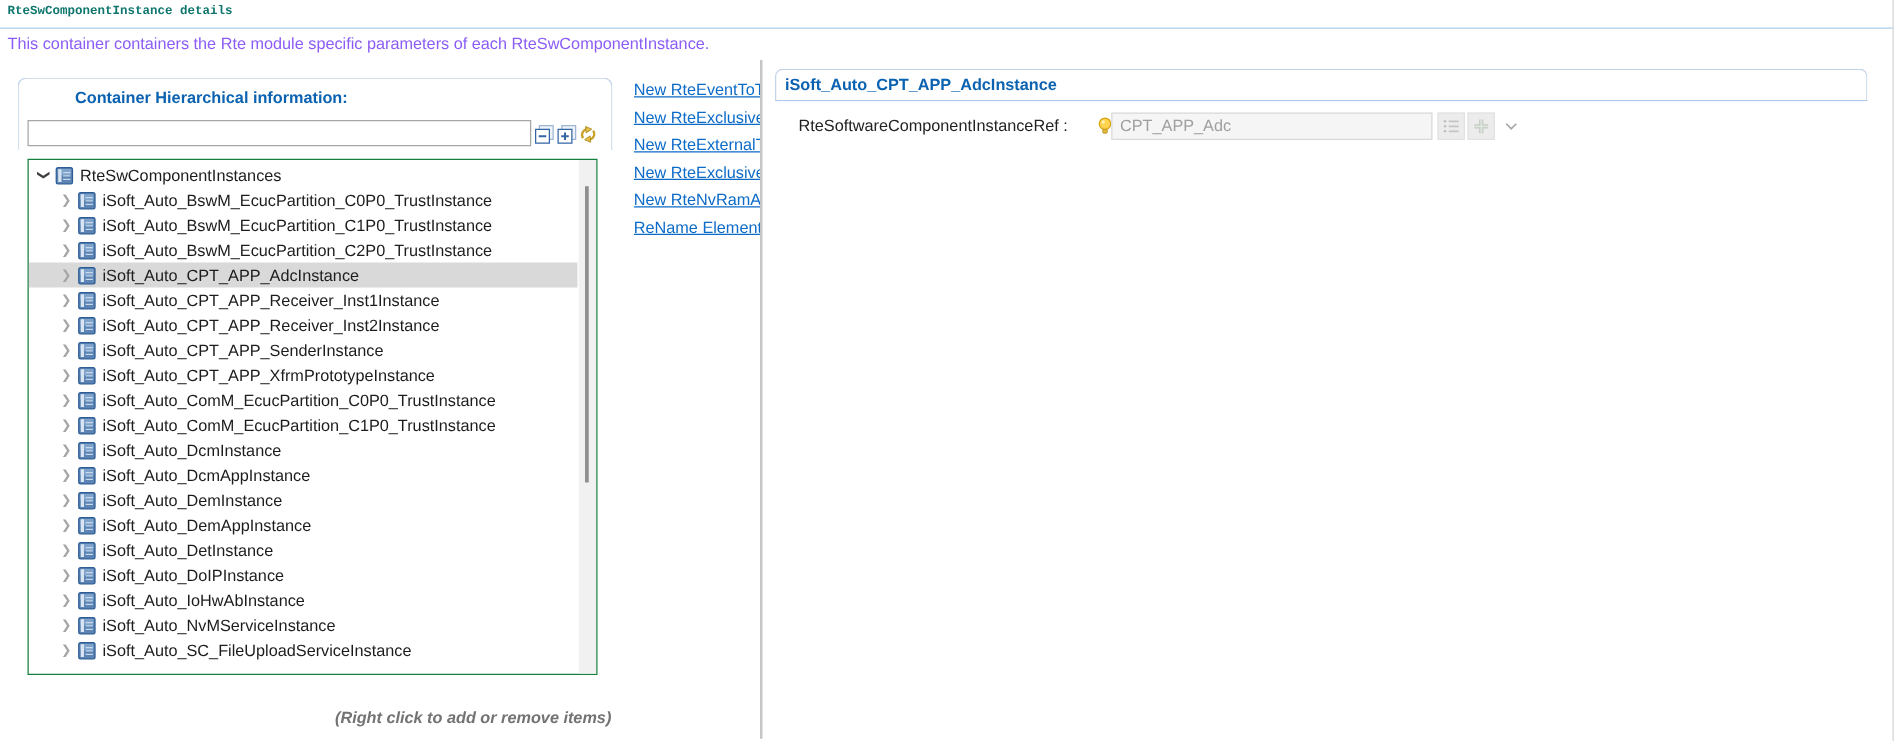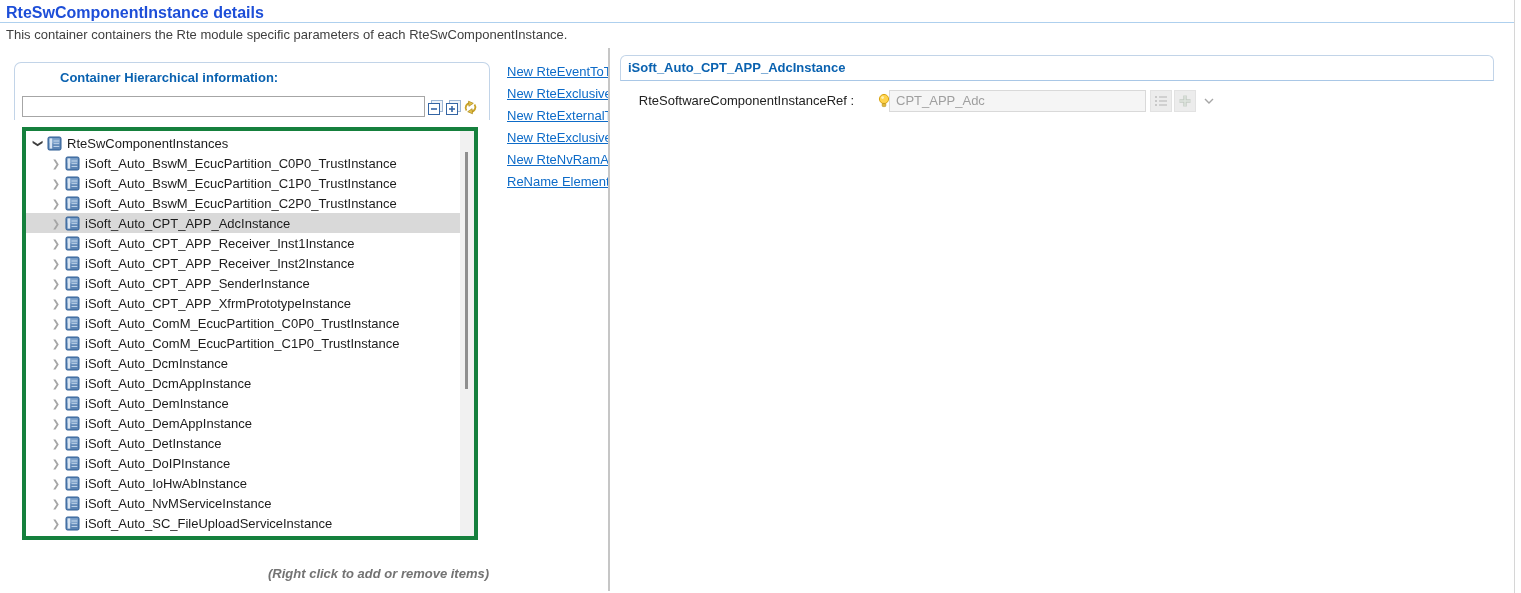--- a/index.html
+++ b/index.html
@@ -1,36 +1,36 @@
 <!DOCTYPE html>
 <html><head>
 <meta charset="utf-8">
 <style>
   * { margin:0; padding:0; box-sizing:border-box; }
   html,body { background:#fff; }
   body { font-family:"Liberation Sans", sans-serif; }
   #app { position:relative; width:1521px; height:593px; background:#fff; overflow:hidden; }
 
   
-  .page-title { position:absolute; left:6px; top:4px; font-size:16px; font-weight:bold; color:#1d4ed8; }
+  .page-title { position:absolute; left:6px; top:4px; font-size:10px; font-weight:bold; color:#0f766e;font-family:Liberation Mono, monospace; }
   .header-rule { position:absolute; left:0; top:22px; width:1515px; height:1px; background:#aed0ee; }
-  .page-subtitle { position:absolute; left:6px; top:27px; font-size:13px; color:#404040; }
+  .page-subtitle { position:absolute; left:6px; top:27px; font-size:13px; color:#8b5cf6; }
 
   
   .left-sectionbox { position:absolute; left:14px; top:62px; width:476px; height:58px;
     border:1px solid #c2d4e8; border-bottom:none; border-radius:7px 7px 0 0; }
   .left-section-title { position:absolute; left:24px; top:70px; font-size:13px; font-weight:bold; color:#0a62b0;margin-left:36px; }
   .search-input { position:absolute; left:22px; top:96px; width:403px; height:21px;
     border:1px solid #a6a6a6; font-size:13px; padding:0 4px; color:#222; outline:none; }
   .mini-icon { position:absolute; width:17px; height:17px; top:99px; cursor:pointer; }
   .icon-collapse { left:427px; } .icon-expand { left:445px; } .icon-refresh { left:462px; }
 
   
   .tree-box { position:absolute; left:22px; top:127px; width:456px; height:413px;
-    border:4px solid #15803d; background:#fff; overflow:hidden; }
+    border:1px solid #15803d; background:#fff; overflow:hidden; }
   .tree-rows { position:absolute; left:0; top:2px; width:439px; }
   .tree-row { display:flex; align-items:center; height:20px; padding-left:5px; cursor:default; white-space:nowrap; }
   .tree-row.child { padding-left:23px; }
   .tree-row.selected { background:#d9d9d9; }
   .twisty { width:14px; font-size:10px; color:#a6a6a6; display:inline-flex; justify-content:center; flex:0 0 14px; }
   .twisty::before { content:"❯"; }
   .tree-row.expanded .twisty { color:#3f3f3f; transform:rotate(90deg); }
   .node-icon { width:15px; height:15px; margin:0 5px 0 2px; flex:0 0 15px; }
   .tree-label { font-size:13px; color:#1c1c1c; }
   .tree-scrollbar { position:absolute; right:0; top:0; bottom:0; width:14px; background:#f1f1f1; }

